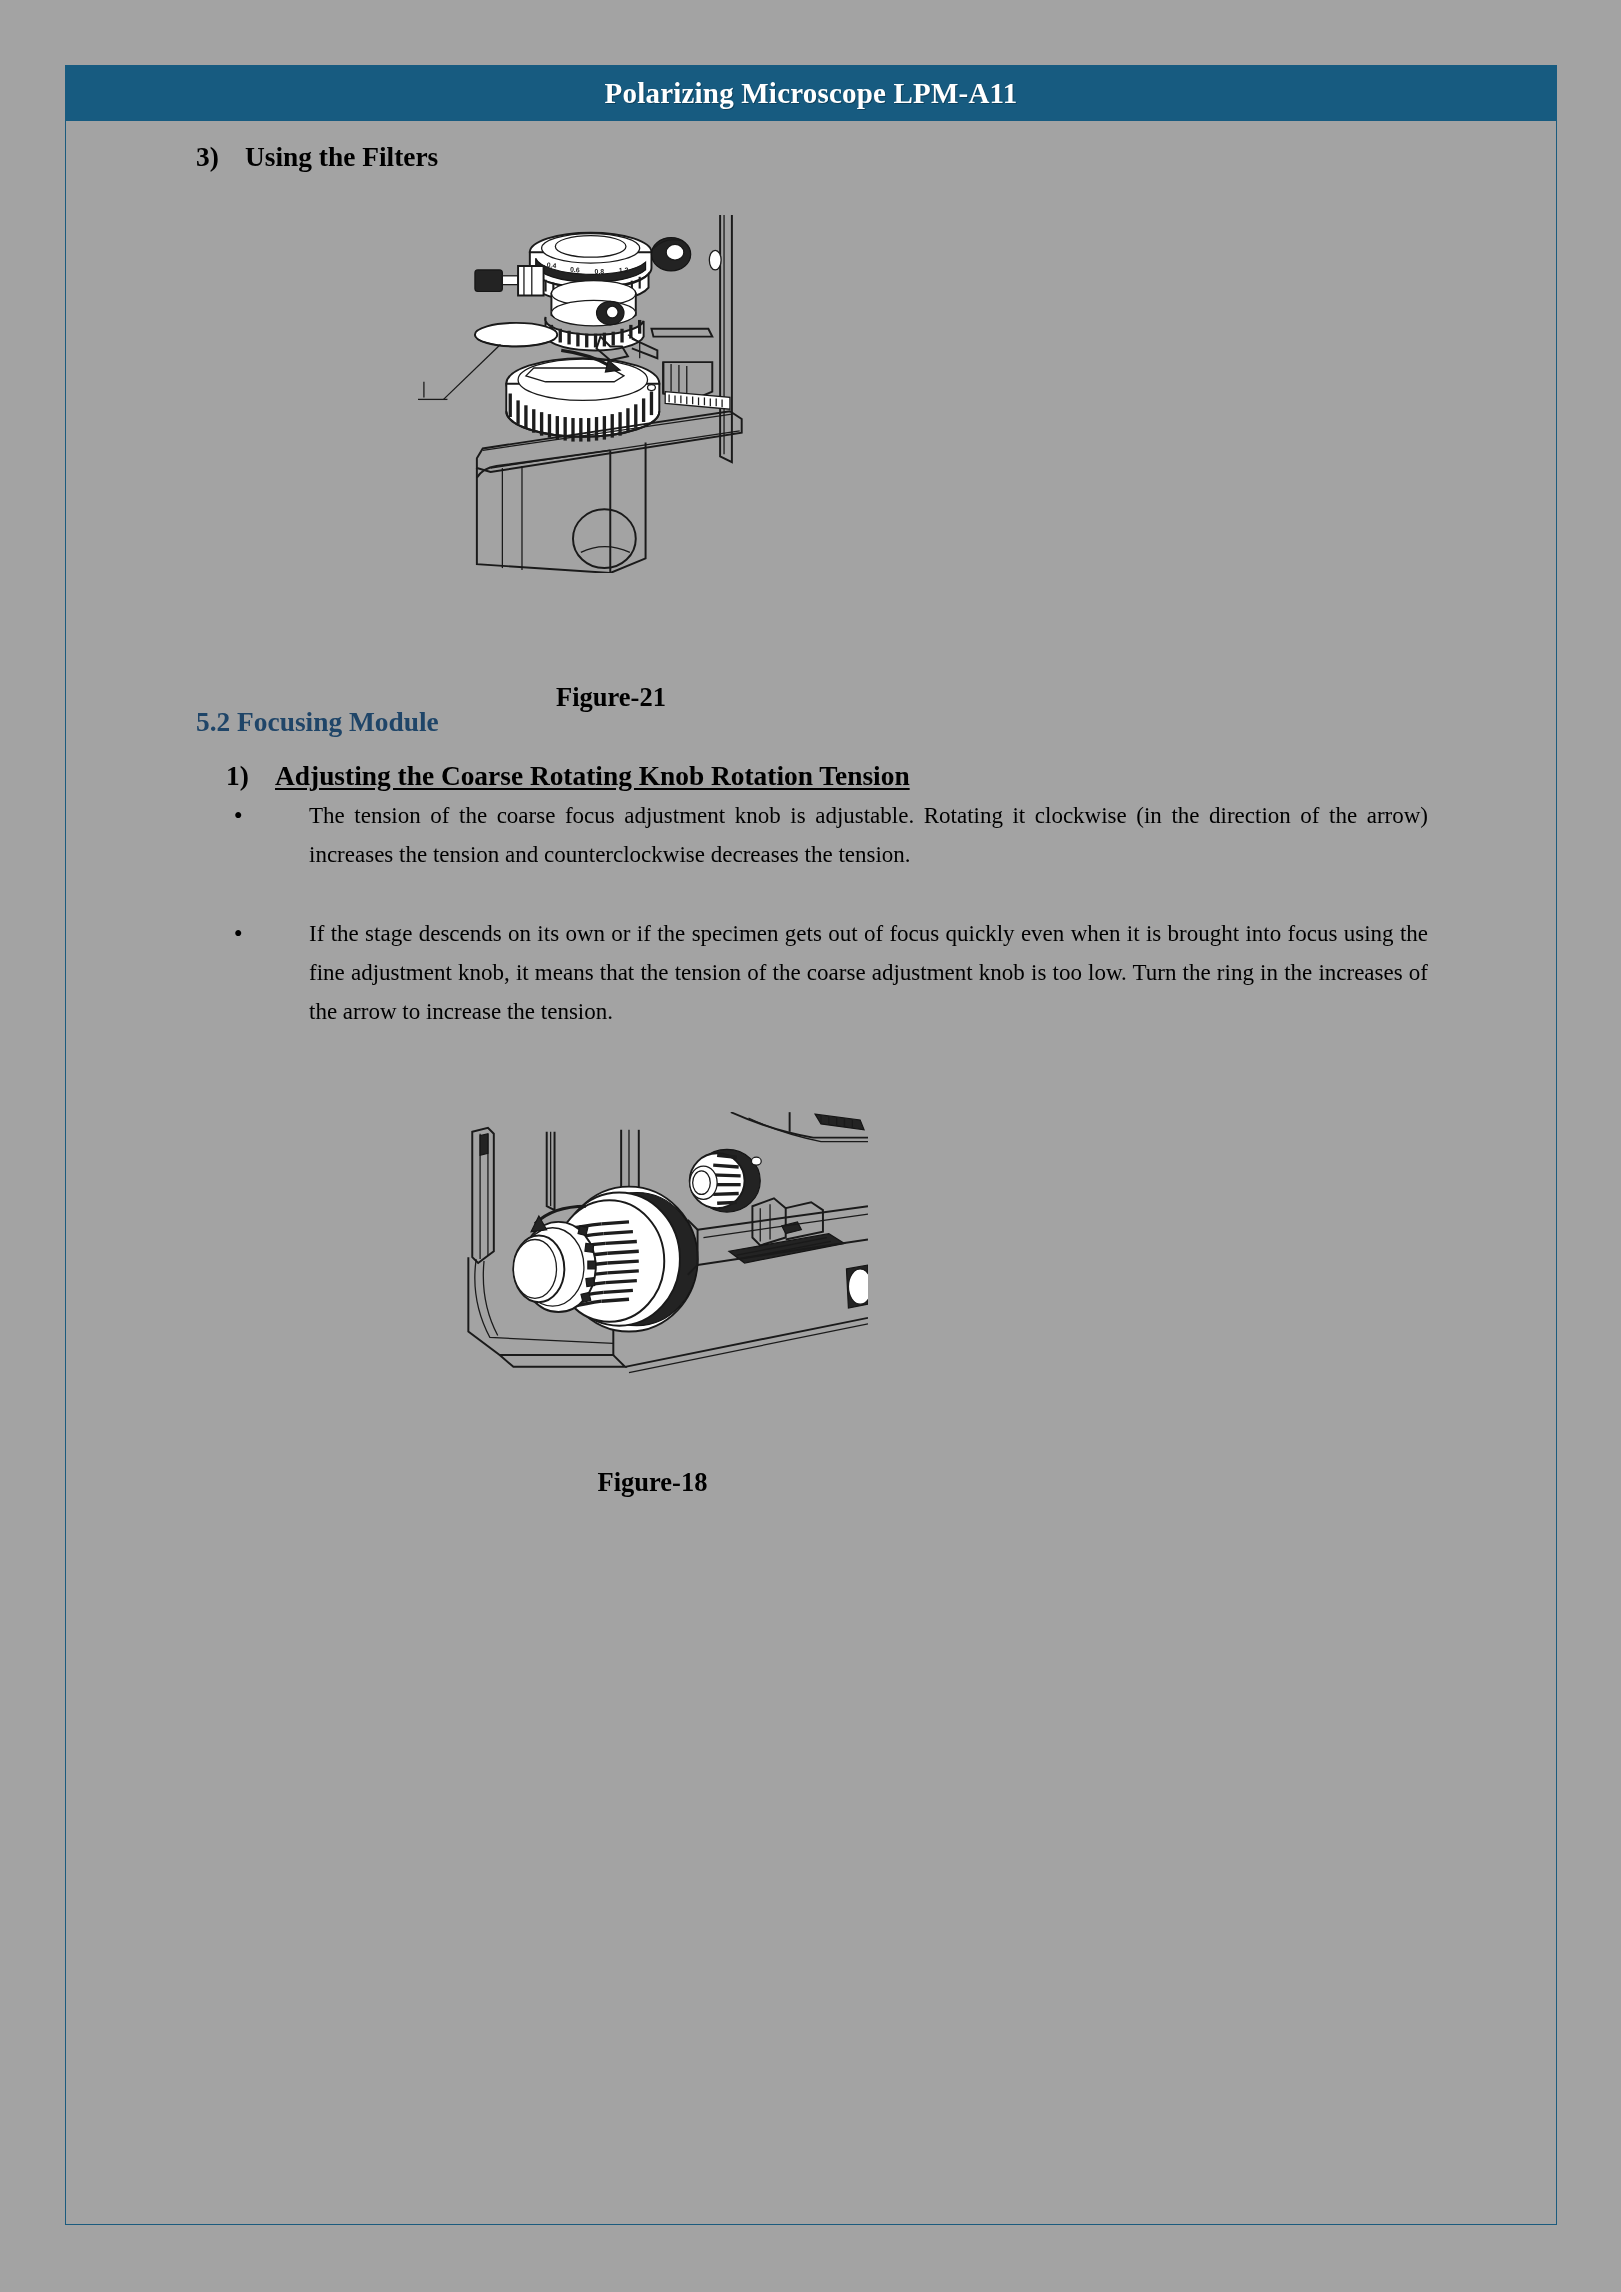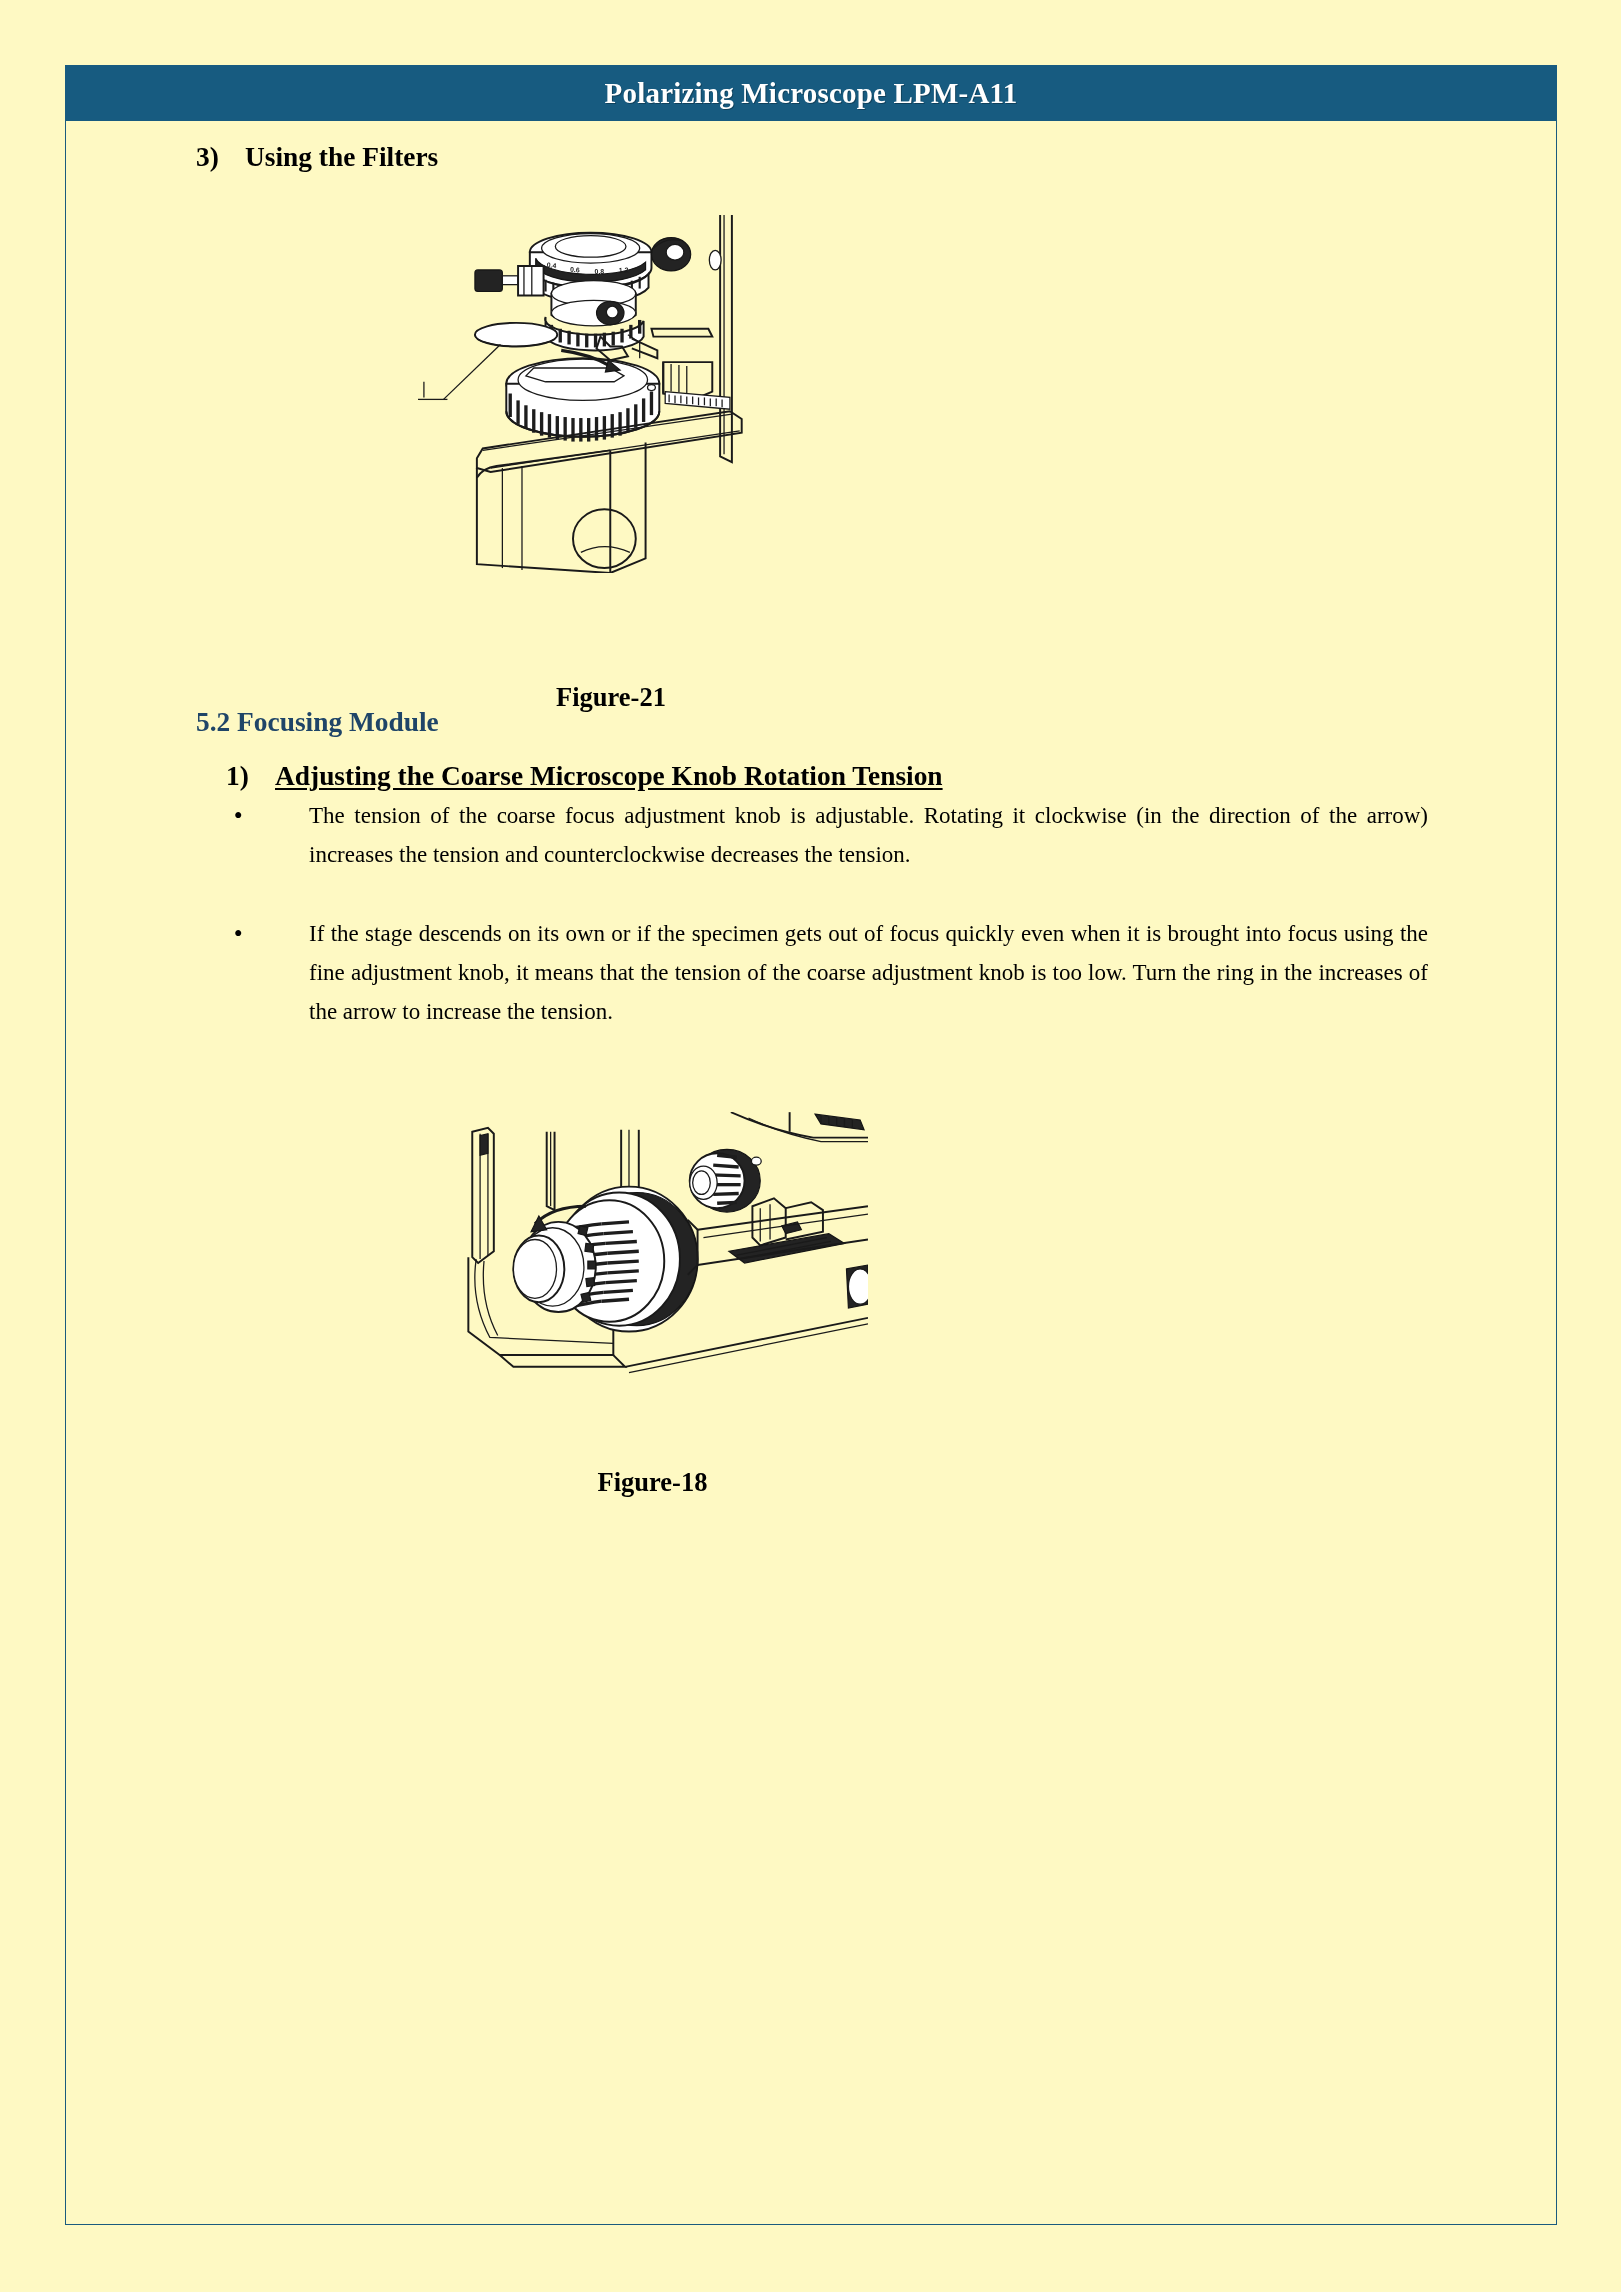--- a/index.html
+++ b/index.html
@@ -15,21 +15,21 @@
     position: relative;
     overflow: hidden;
   }
 
   
   #page {
     position: absolute;
     left: 0; top: 0;
     width: 1621px;
     height: 2293px;
-    background: #fef9c3;
+    background: #a3a3a3;
   }
   #page-border {
     position: absolute;
     left: 65px;
     top: 65px;
     width: 1492px;
     height: 2160px;
     border: 1.6px solid #1b5b7e;
     box-sizing: border-box;
   }
@@ -323,21 +323,21 @@
         <path class="ln-t" d="M0 188 L30 188"></path>
       </svg>
     </div>
 
     <div class="block fig-caption" style="left:340px; top:519px; width:412px;margin-top:41px;">Figure-21</div>
 
     <div class="block sec-head" style="left:131px; top:585px;">5.2 Focusing Module</div>
 
     <div class="block num-head underlined" style="left:161px; top:637px; width:1176px;">
       <span class="marker">1)</span>
-      <span class="htext">Adjusting the Coarse Microscope Knob Rotation Tension</span>
+      <span class="htext">Adjusting the Coarse Rotating Knob Rotation Tension</span>
     </div>
 
     <div class="block bullet-row" style="left:161px; top:674px; width:1202px;">
       <span class="dot">•</span>
       <span class="btext">The tension of the coarse focus adjustment knob is adjustable. Rotating it clockwise (in the direction of the arrow) increases the tension and counterclockwise decreases the tension.</span>
     </div>
 
     <div class="block bullet-row" style="left:161px; top:792px; width:1202px;">
       <span class="dot">•</span>
       <span class="btext">If the stage descends on its own or if the specimen gets out of focus quickly even when it is brought into focus using the fine adjustment knob, it means that the tension of the coarse adjustment knob is too low. Turn the ring in the increases of the arrow to increase the tension.</span>

